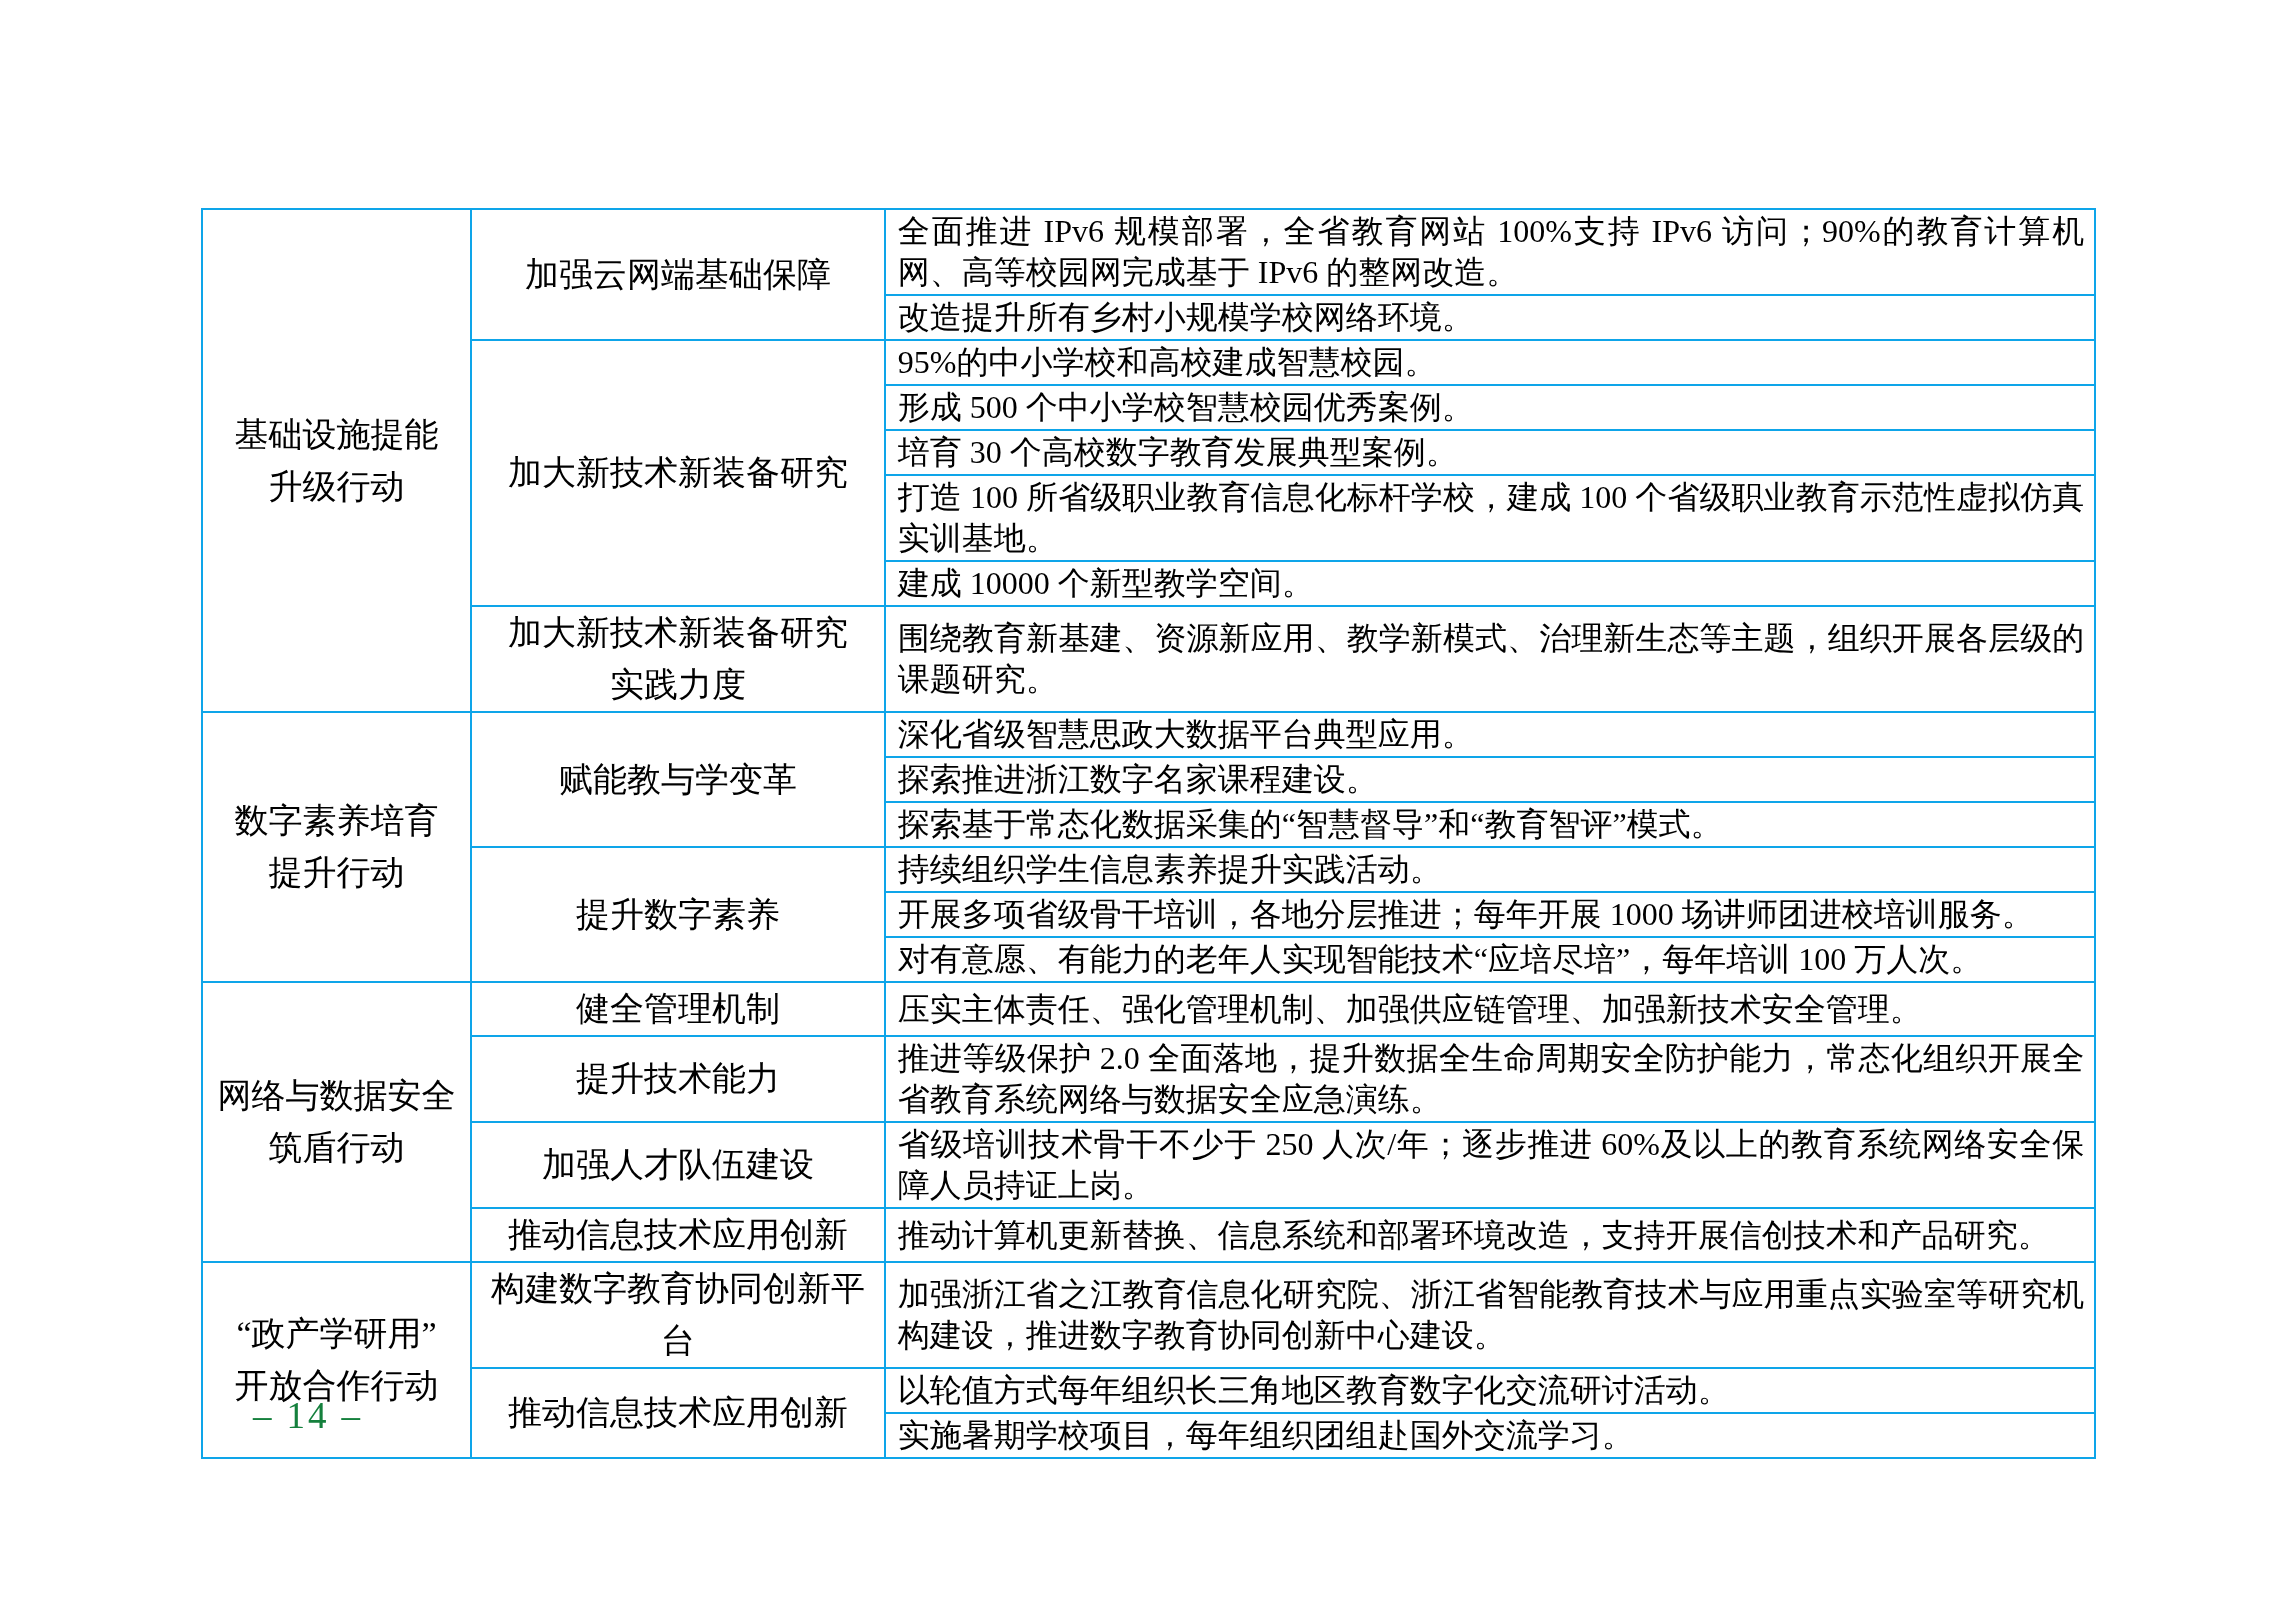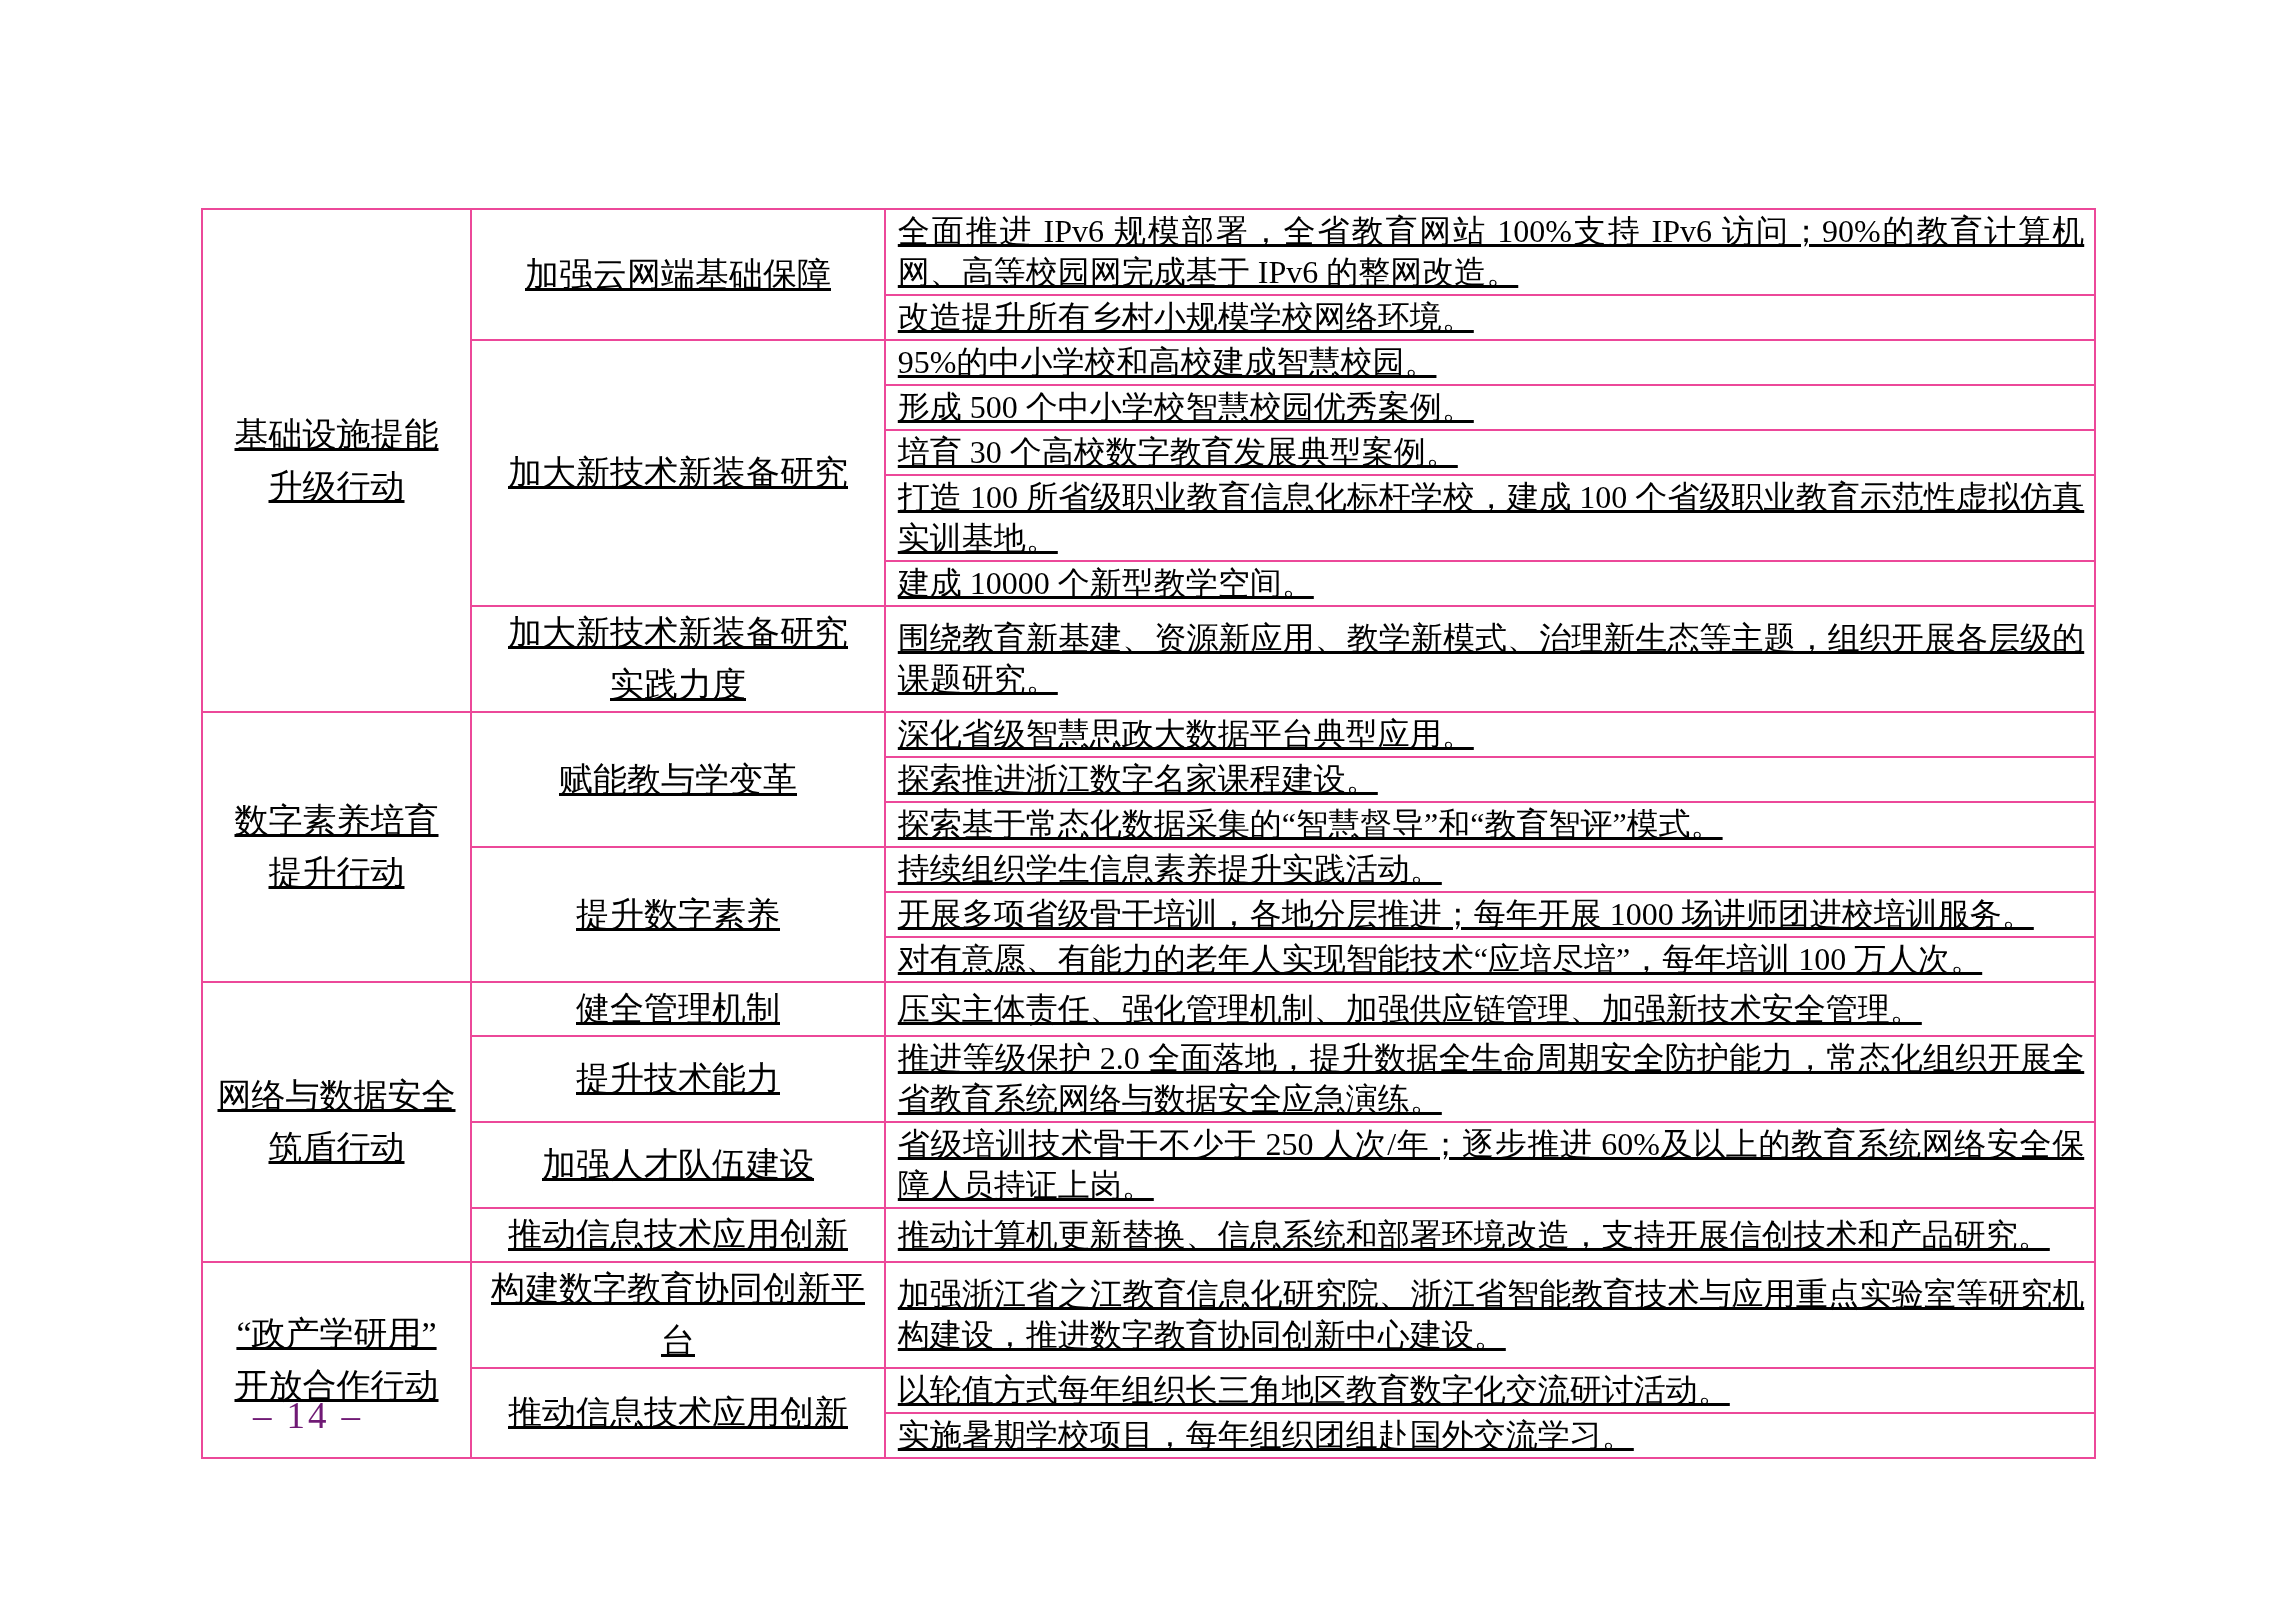--- a/index.html
+++ b/index.html
@@ -16,23 +16,22 @@
   }
   table.plan {
     position: absolute;
     left: 201px;
     top: 208px;
     width: 1893px;
     border-collapse: collapse;
     table-layout: fixed;
   }
   table.plan td {
-    border: 2px solid #ec4899;
+    border: 2px solid #0ea5e9;
     overflow: hidden;
-    text-decoration: underline;
   }
   tr.h1 { height: 43px; }
   tr.h2 { height: 83px; }
   td.c1, td.c2 {
     text-align: center;
     vertical-align: middle;
     font-size: 34px;
     line-height: 52px;
     white-space: pre-line;
     padding: 0 3.9px;
@@ -46,21 +45,21 @@
     text-align-last: left;
     text-justify: inter-ideograph;
     padding: 1px 9.8px 1px 11.8px;
   }
   .pageno {
     position: absolute;
     left: 253px;
     top: 1394px;
     font-size: 37px;
     letter-spacing: 2.9px;
-    color: #701a75;
+    color: #15803d;
     text-align: center;
   }
 </style>
 </head>
 <body>
 
 <table class="plan">
   <colgroup>
     <col style="width:269px">
     <col style="width:414px">

